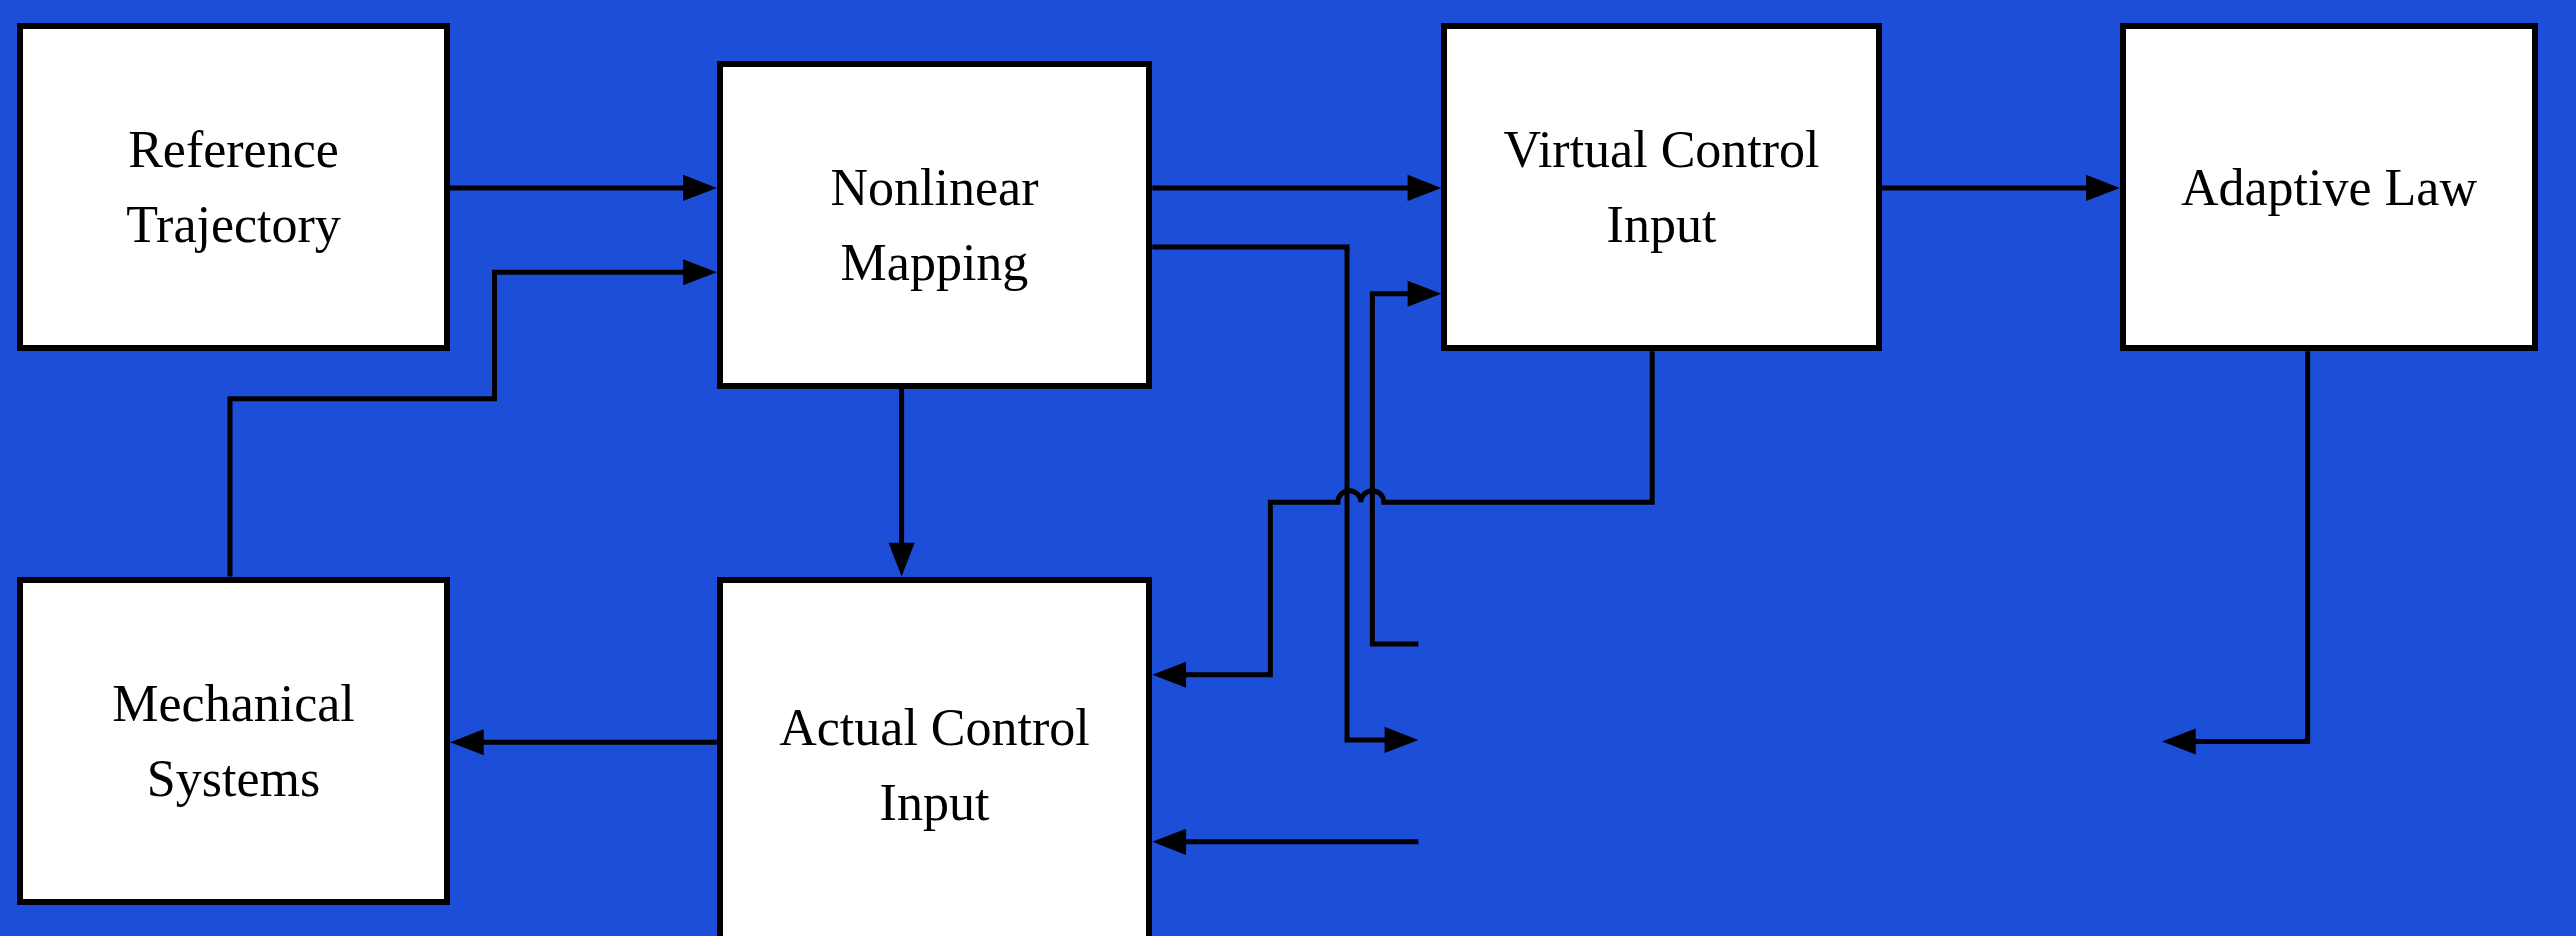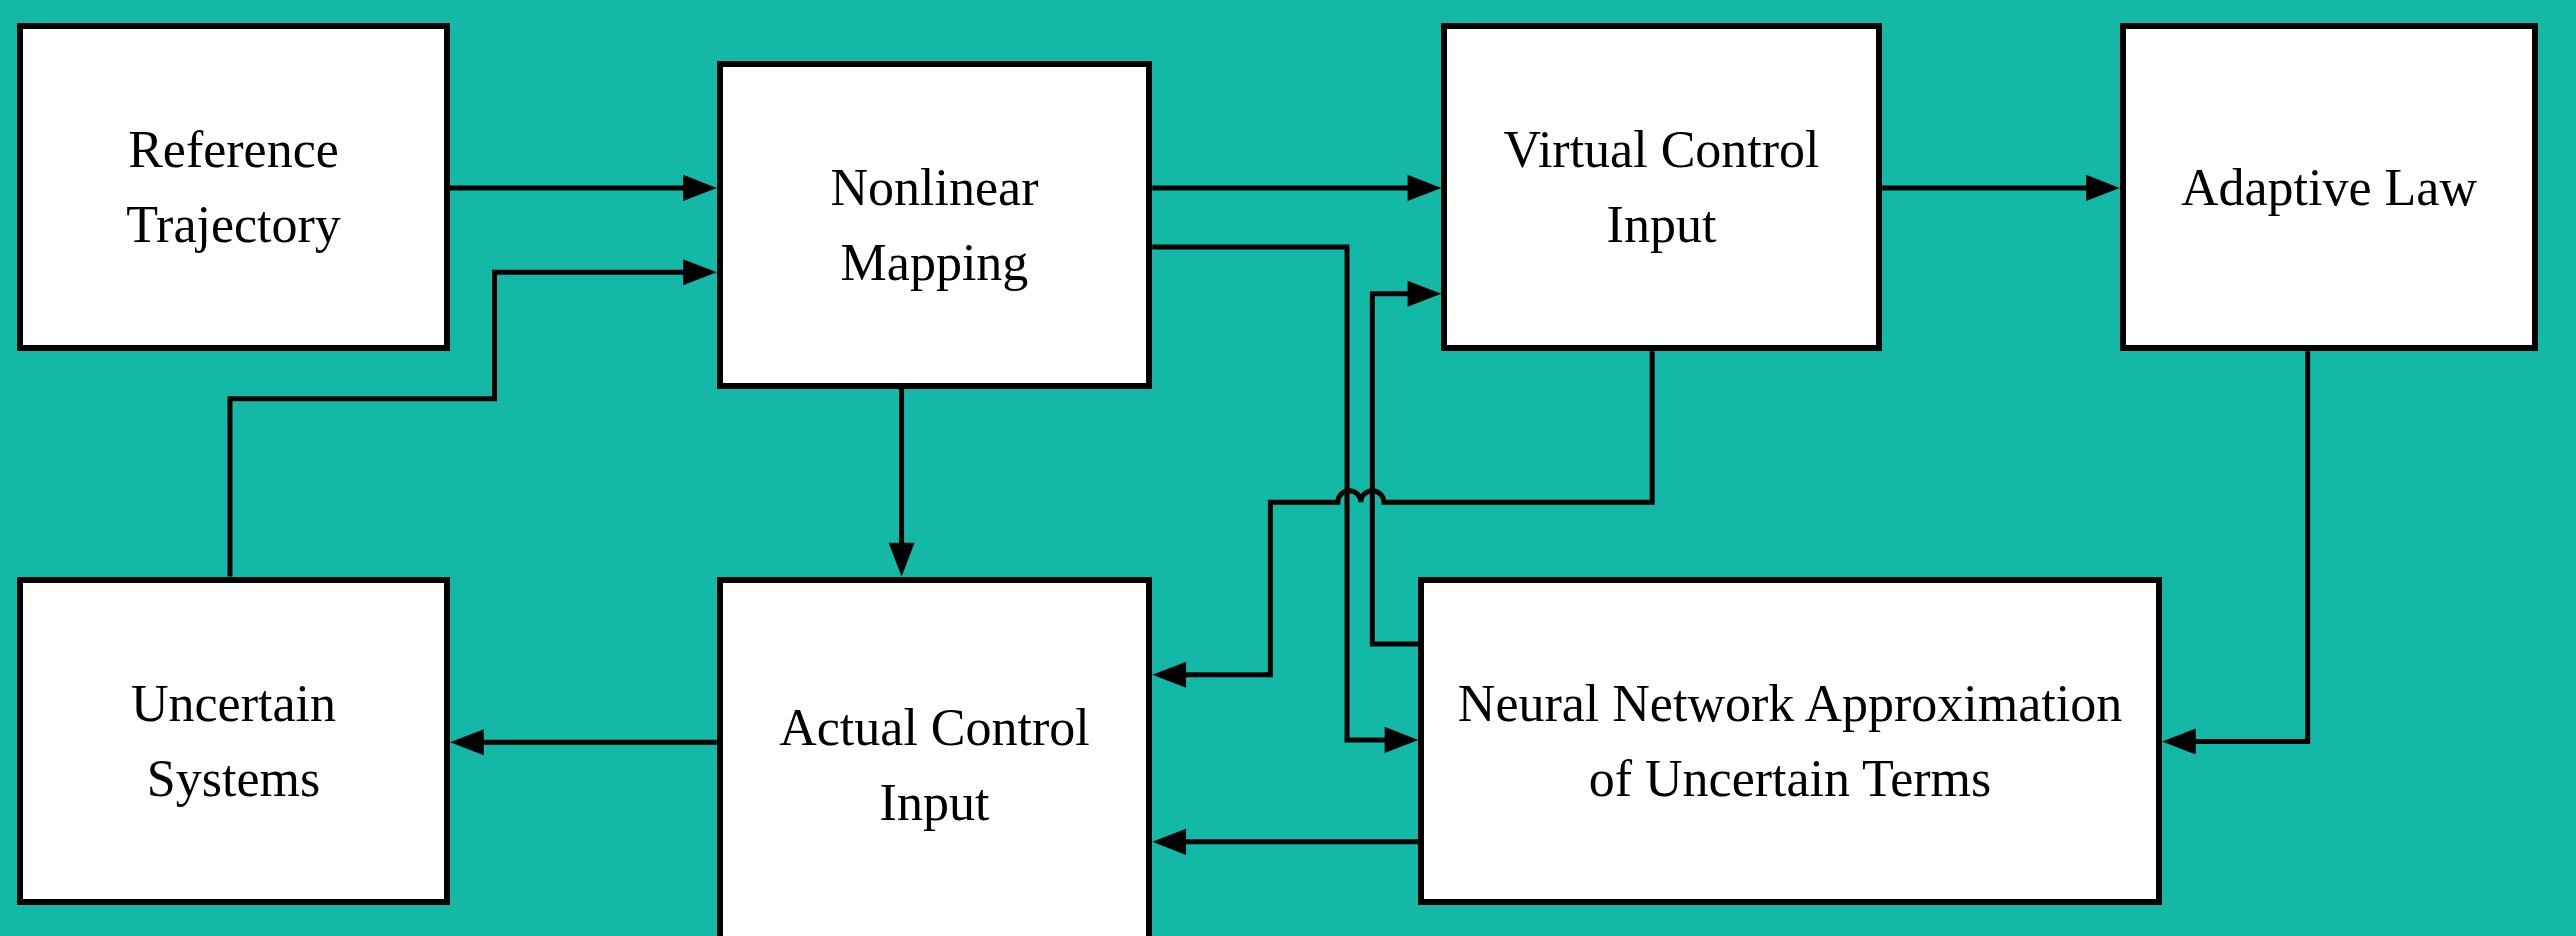--- a/index.html
+++ b/index.html
@@ -4,21 +4,21 @@
 <style>
   html, body {
     margin: 0;
     padding: 0;
     background: #ffffff;
   }
   .diagram {
     position: relative;
     width: 2576px;
     height: 937px;
-    background: #14b8a6;
+    background: #1d4ed8;
     font-family: "Liberation Serif", "DejaVu Serif", serif;
     overflow: hidden;
   }
   .wires {
     position: absolute;
     left: 0;
     top: 0;
   }
   .wires path {
     fill: none;
@@ -130,28 +130,24 @@
   <div class="node n-vci">
     <span class="label">Virtual Control
 Input</span>
   </div>
 
   <div class="node n-al">
     <span class="label">Adaptive Law</span>
   </div>
 
   <div class="node n-ms">
-    <span class="label">Uncertain
+    <span class="label">Mechanical
 Systems</span>
   </div>
 
   <div class="node n-aci">
     <span class="label">Actual Control
 Input</span>
   </div>
 
-  <div class="node n-nn">
-    <span class="label">Neural Network Approximation
-of Uncertain Terms</span>
-  </div>
 
 </div>
 
 
 </body></html>

